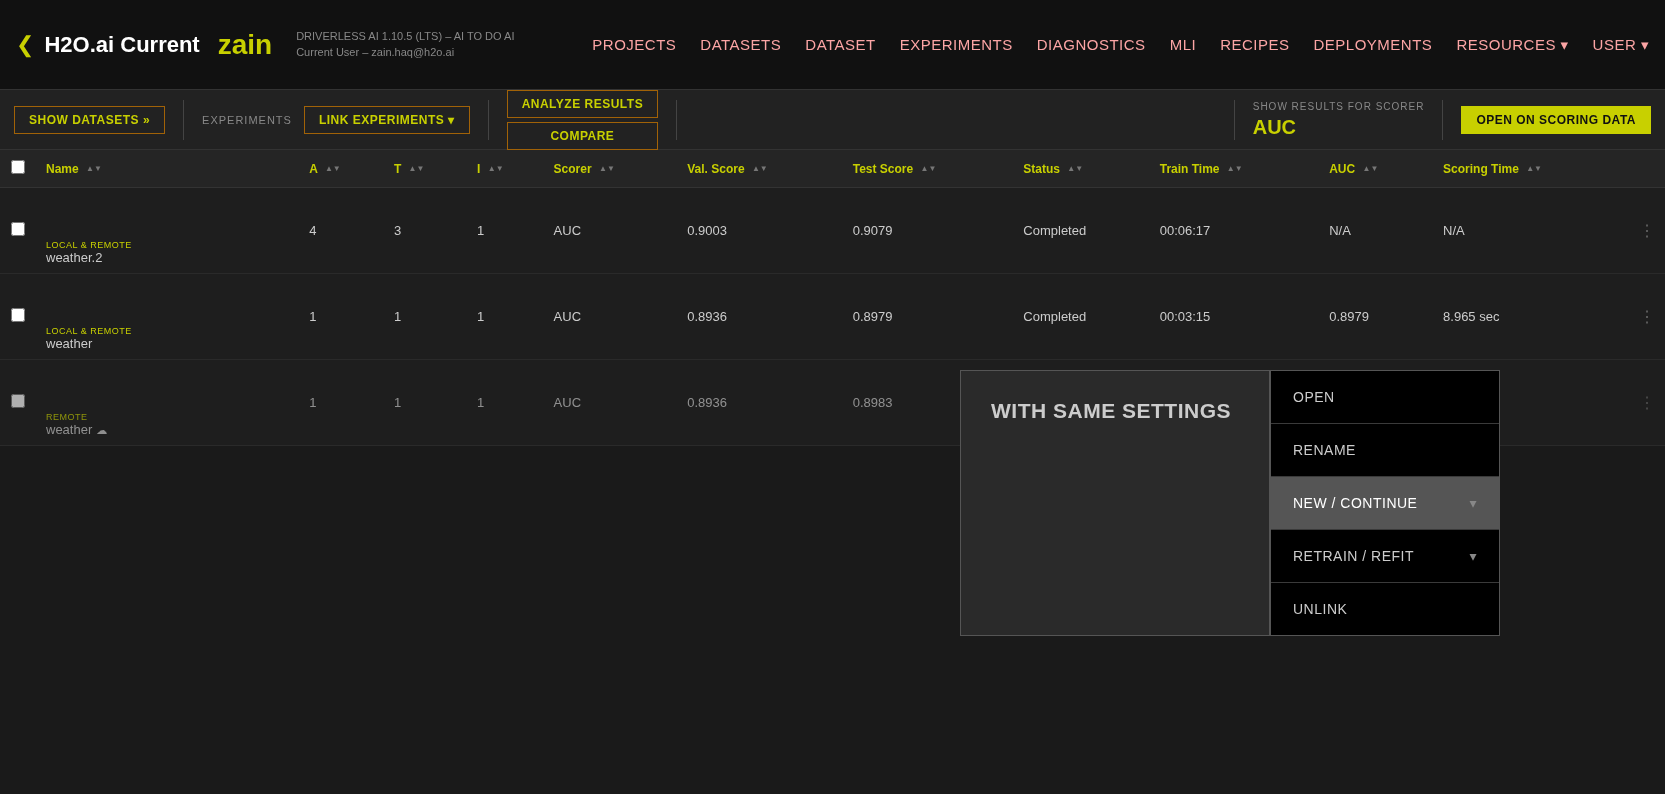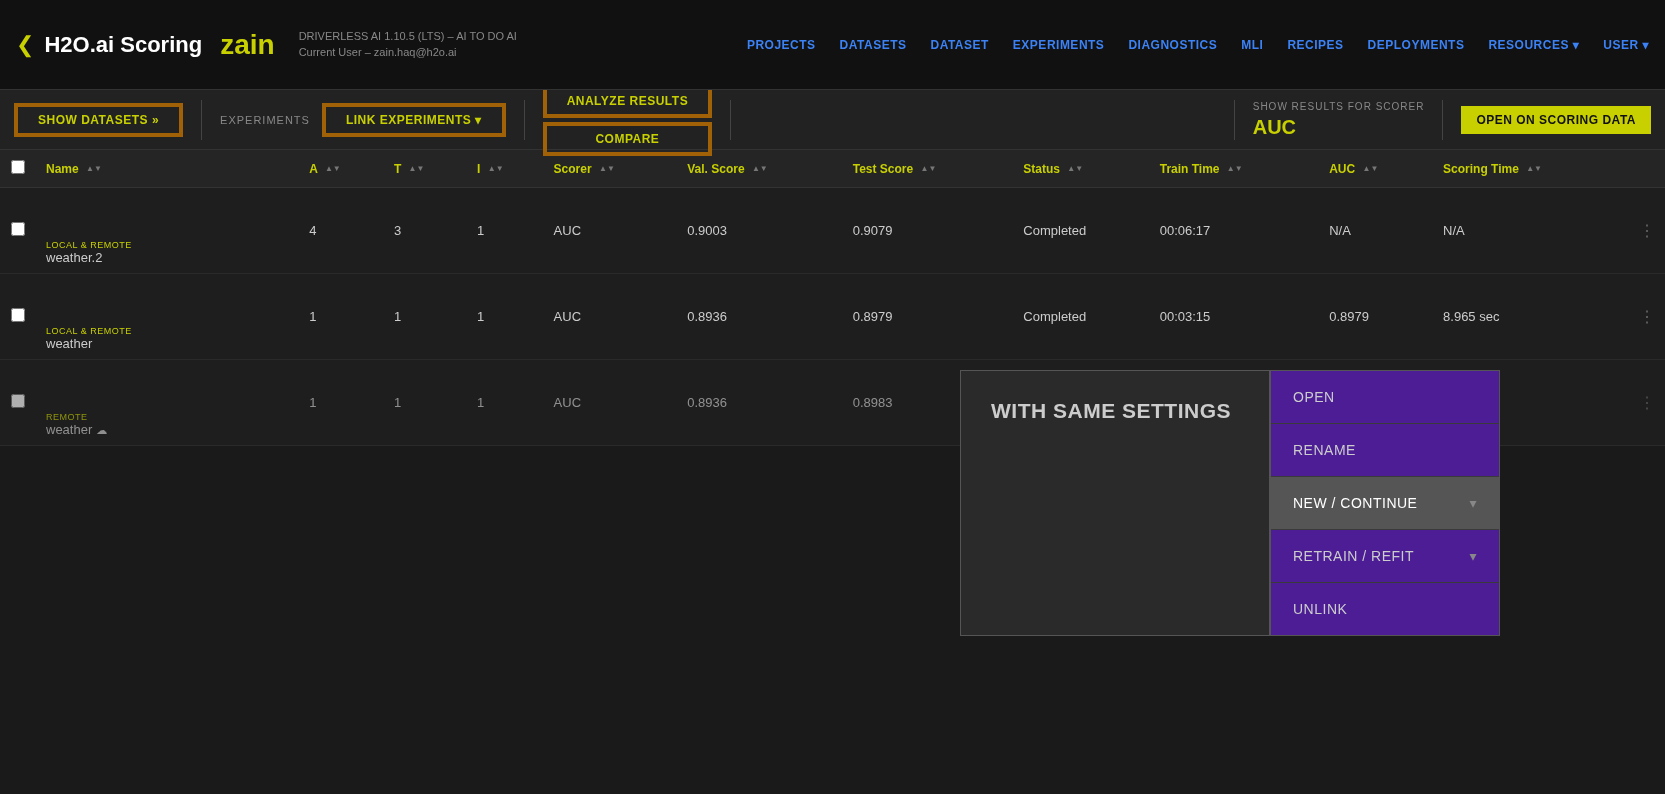--- a/index.html
+++ b/index.html
@@ -55,45 +55,45 @@
       color: #888;
       line-height: 1.4;
     }
     .nav {
       display: flex;
       align-items: center;
       gap: 24px;
       margin-left: auto;
     }
     .nav-item {
-      color: #3b82f6;
-      font-size: 12px;
-      font-weight: bold;
+      color: #fca5a5;
+      font-size: 15px;
+      font-weight: normal;
       cursor: pointer;
       letter-spacing: 0.5px;
     }
     .nav-item.has-arrow::after {
       content: ' ▾';
     }
 
     
     .toolbar {
       background: #222;
       height: 60px;
       display: flex;
       align-items: center;
       padding: 0 14px;
       gap: 12px;
       border-bottom: 1px solid #333;
     }
     .btn-outline {
-      border: 4px solid #a16207;
+      border: 1px solid #a16207;
       background: transparent;
       color: #c8d000;
-      padding: 6px 20px;
+      padding: 6px 14px;
       font-size: 12px;
       font-weight: bold;
       cursor: pointer;
       letter-spacing: 0.5px;
     }
     .btn-solid {
       border: 1px solid #c8d000;
       background: #c8d000;
       color: #111;
       padding: 6px 14px;
@@ -213,21 +213,21 @@
       font-weight: bold;
       border-bottom: 1px solid #444;
       cursor: pointer;
       letter-spacing: 0.5px;
     }
     .context-left-item:last-child { border-bottom: none; }
 
     
     .context-right {
       border: 1px solid #555;
-      background: #4c1d95;
+      background: #000000;
       width: 230px;
       display: flex;
       flex-direction: column;
     }
     .context-menu-item {
       padding: 18px 22px;
       font-size: 14px;
       color: #ccc;
       cursor: pointer;
       letter-spacing: 0.5px;
@@ -239,21 +239,21 @@
       color: #fff;
     }
     .context-menu-item .arrow { float: right; color: #888; }
   </style>
 </head>
 <body>
 
 <div class="header">
   <div class="logo-area">
     <span class="logo-chevron">❮</span>
-    <span class="logo-title">H2O.ai Scoring</span>
+    <span class="logo-title">H2O.ai Current</span>
     <span class="logo-project">zain</span>
     <div class="logo-sub">
       <span>DRIVERLESS AI 1.10.5 (LTS) – AI TO DO AI</span>
       <span>Current User – zain.haq@h2o.ai</span>
     </div>
   </div>
   <nav class="nav">
     <span class="nav-item">PROJECTS</span>
     <span class="nav-item">DATASETS</span>
     <span class="nav-item">DATASET</span>

